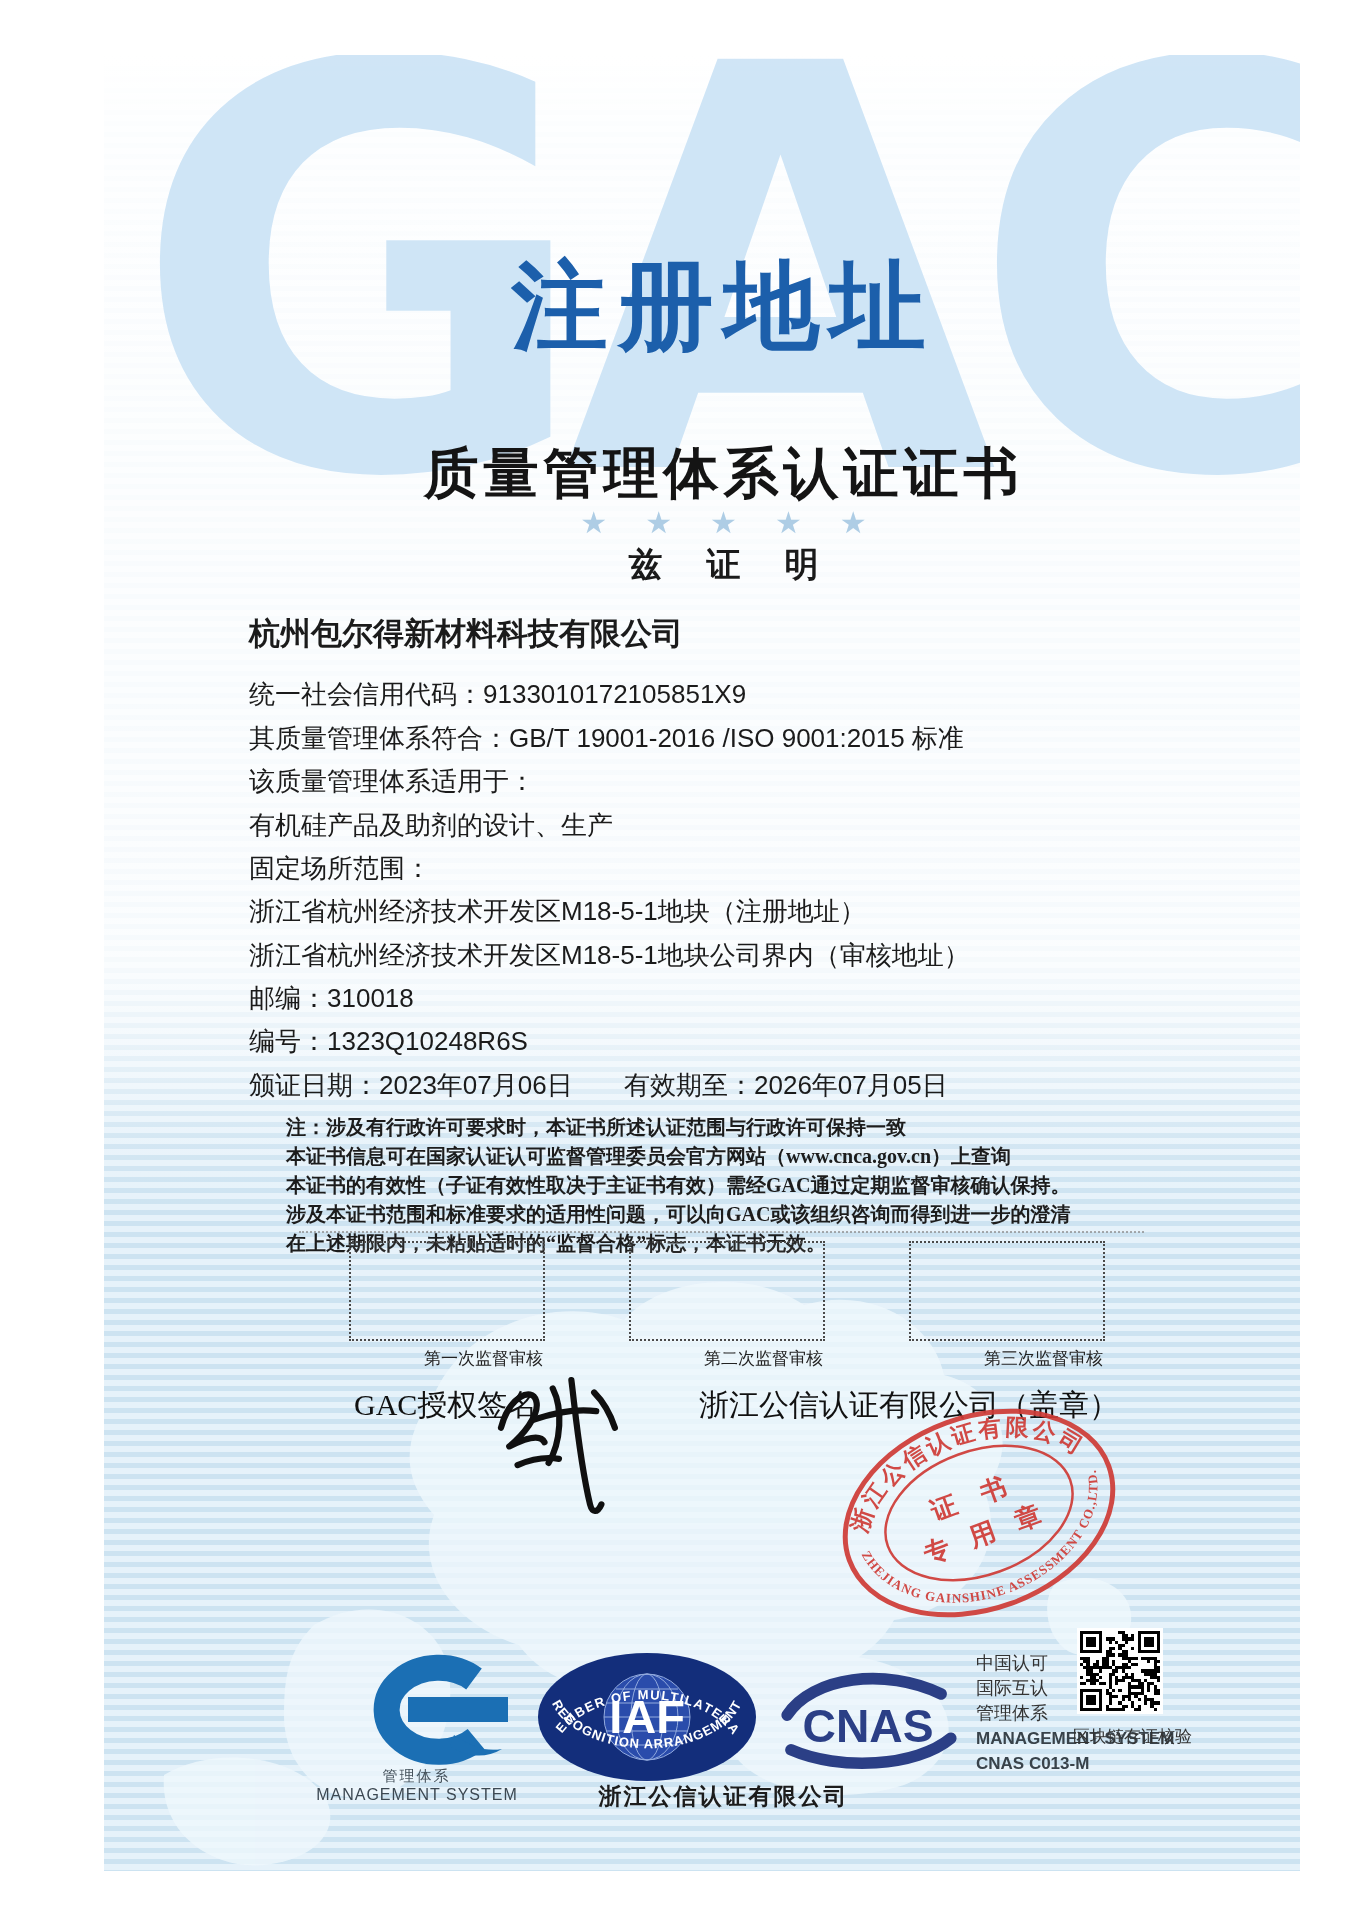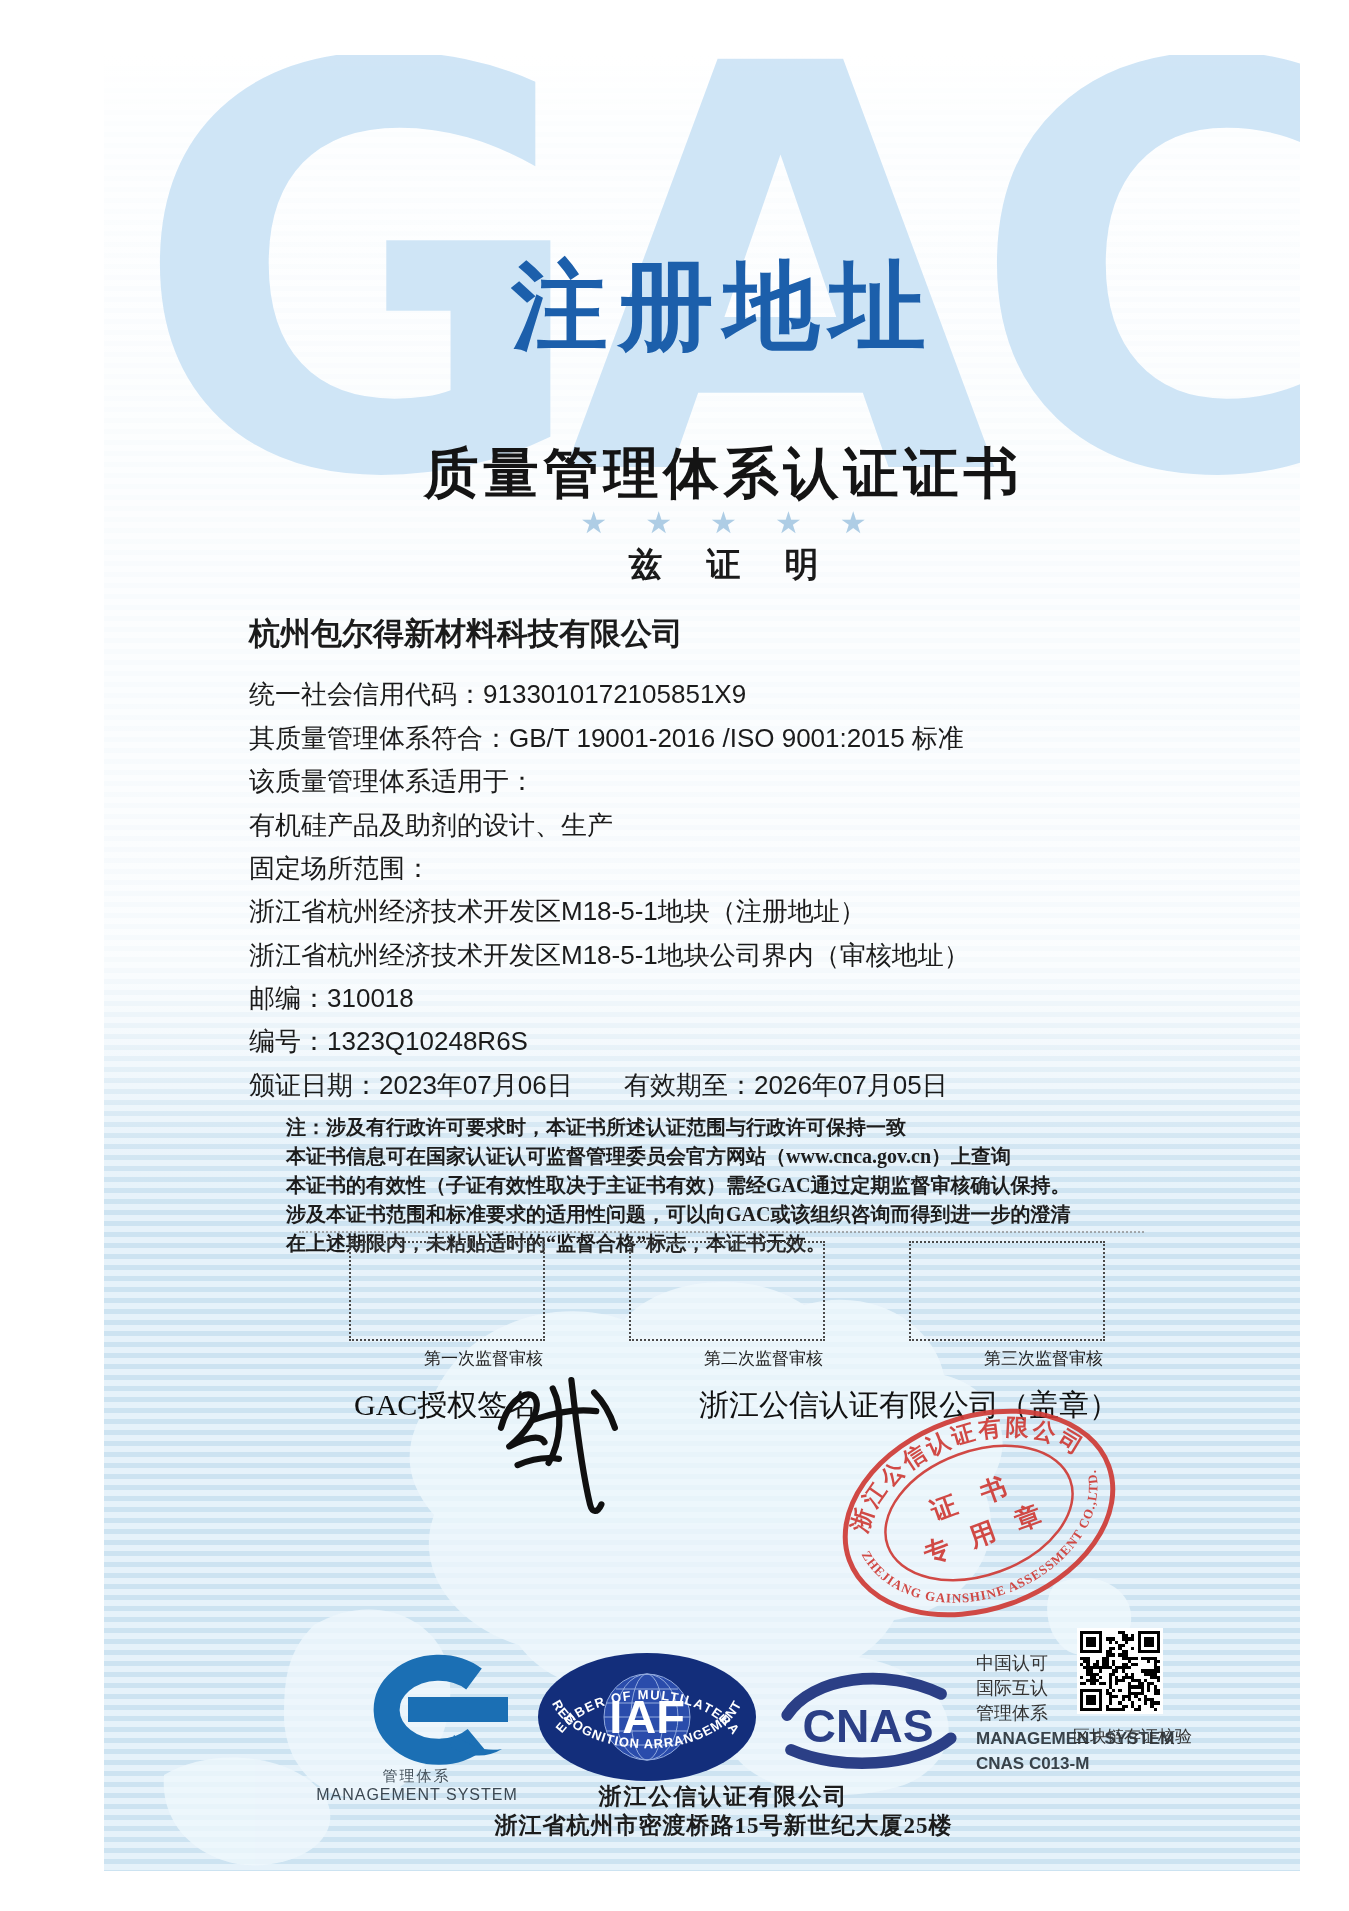--- a/index.html
+++ b/index.html
@@ -239,17 +239,16 @@
           <rect x="19" y="1" width="5" height="5" fill="#fff"></rect>
           <rect x="20" y="2" width="3" height="3" fill="#000"></rect>
           <rect x="0" y="18" width="7" height="7" fill="#000"></rect>
           <rect x="1" y="19" width="5" height="5" fill="#fff"></rect>
           <rect x="2" y="20" width="3" height="3" fill="#000"></rect>
         </svg>
     </div>
     <div class="qr-label">区块链存证核验</div>
 
     <div class="footer-line f1">浙江公信认证有限公司</div>
-    <div class="footer-line f2">浙江省杭州市密渡桥路15号新世纪大厦25楼</div>
     <div class="footer-line f3">www.gac.org.cn</div>
 
   </div>
 </div>
 
 </body></html>

